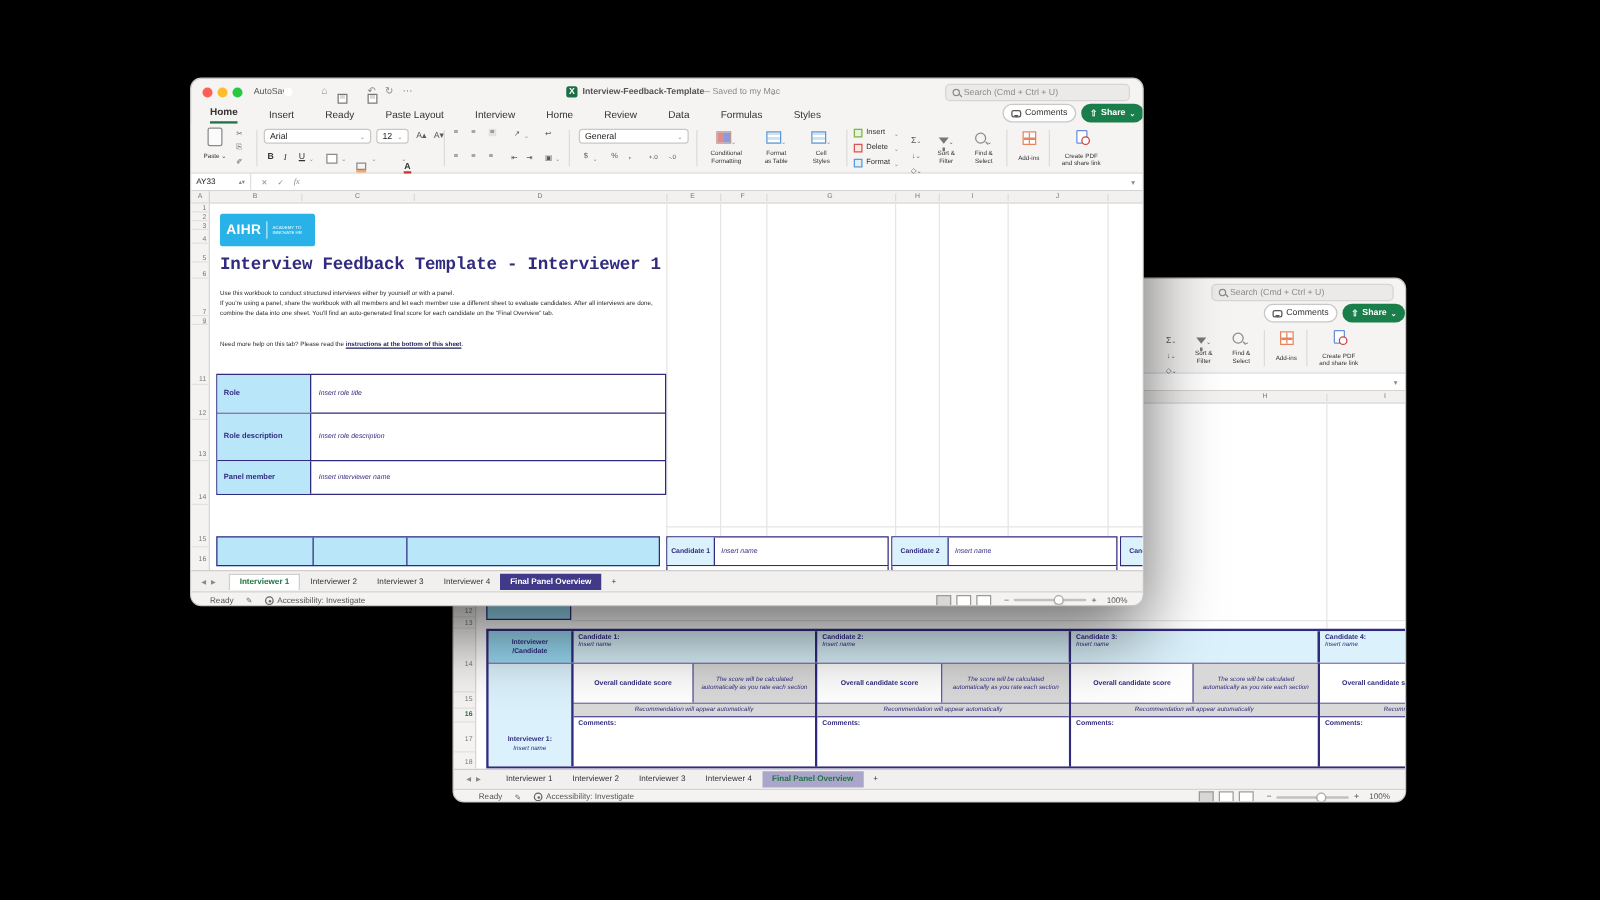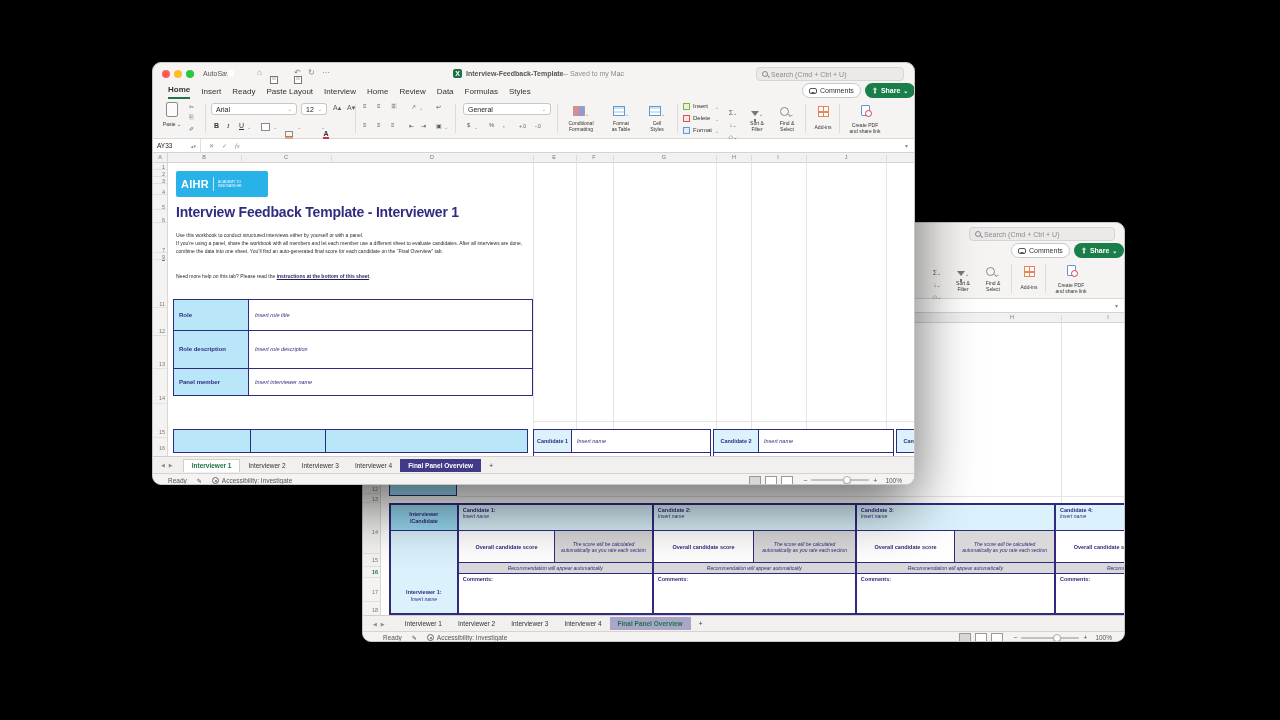--- a/index.html
+++ b/index.html
@@ -14,21 +14,21 @@
 .toggle::after{content:"";position:absolute;right:1px;top:1px;width:7px;height:7px;background:#fff;border-radius:50%;}
 .xicon{width:9px;height:9px;background:#1d7044;border-radius:2px;color:#fff;font-size:7px;font-weight:bold;text-align:center;line-height:9px;}
 .searchbox{background:#eceae9;border:1px solid #d6d5d3;border-radius:4px;display:flex;align-items:center;gap:3px;padding:0 5px;color:#8a8a8e;}
 .mag{width:6px;height:6px;border:1px solid #8a8a8e;border-radius:50%;position:relative;flex:0 0 auto;}
 .mag::after{content:"";position:absolute;width:3px;height:1px;background:#8a8a8e;right:-3px;bottom:-1px;transform:rotate(45deg);}
 .mag.big{width:9px;height:9px;}
 .pill{border:1px solid #c9c8c6;border-radius:8px;background:#fff;font-size:7px;display:flex;align-items:center;gap:3px;padding:0 6px;height:15px;color:#333;}
 .sharepill{border-radius:8px;background:var(--share-green,#1a7e4a);font-size:7px;font-weight:700;display:flex;align-items:center;gap:3px;padding:0 7px;height:15px;color:#fff;}
 .bubble{width:8px;height:6px;border:1px solid #555;border-radius:2px;position:relative;}
 .bubble::after{content:"";position:absolute;left:1px;bottom:-3px;border:2px solid transparent;border-top-color:#555;}
-.menurow{display:flex;gap:11px;align-items:flex-end;padding-left:15px;font-size:8px;color:#333;}
+.menurow{display:flex;gap:25px;align-items:flex-end;padding-left:15px;font-size:8px;color:#333;}
 .mtab{padding-bottom:3px;}
 .mtab.active{font-weight:700;border-bottom:2px solid var(--excel-green,#217346);}
 .ribbon{background:#f5f4f2;border-bottom:1px solid #d9d8d6;}
 .rsep{position:absolute;top:5px;bottom:5px;width:1px;background:#dddcda;}
 .ric{color:#5a5a5e;}
 .vbtn{position:absolute;text-align:center;color:#333;}
 .vbtn .lbl{font-size:5px;line-height:6px;color:#333;}
 .dropbox{background:#fff;border:1px solid #c9c8c6;border-radius:3px;display:flex;align-items:center;justify-content:space-between;padding:0 4px;font-size:7px;color:#222;}
 .fillic{width:8px;height:6px;border:1px solid #8a8a8e;position:relative;display:inline-block;}
 .fillic::after{content:"";position:absolute;left:-1px;right:-1px;bottom:-3px;height:2px;background:#f2a56b;}
@@ -487,29 +487,29 @@
       <div class="rtick" style="top:59px;"></div>
       <div class="rtick" style="top:89px;"></div>
       <div class="rtick" style="top:96px;"></div>
       <div class="rtick" style="top:144px;"></div>
       <div class="rtick" style="top:172px;"></div>
       <div class="rtick" style="top:205px;"></div>
       <div class="rtick" style="top:240px;"></div>
       <div class="rtick" style="top:274px;"></div>
     </div>
 
-    <div class="abs" style="left:23px;top:8px;width:92px;height:26px;background:var(--logo-cyan,#29b2e8);border-radius:2px;display:flex;align-items:center;padding:0 5px;gap:4px;">
+    <div class="abs" style="left:23px;top:8px;width:76px;height:26px;background:var(--logo-cyan,#29b2e8);border-radius:2px;display:flex;align-items:center;padding:0 5px;gap:4px;">
       <span style="color:#fff;font-weight:700;font-size:11px;letter-spacing:.3px;">AIHR</span>
       <span style="width:1px;height:14px;background:rgba(255,255,255,.7);"></span>
       <span style="color:#fff;line-height:4px;" class="t35">
         <span>ACADEMY TO</span><br><span>INNOVATE HR</span>
       </span>
     </div>
 
-    <div class="abs b" style="left:23px;top:41px;font-size:14px;color:var(--navy,#312b7f);letter-spacing:-.2px;">Interview Feedback Template - Interviewer 1</div>
+    <div class="abs b" style="left:23px;top:41px;font-size:14px;color:var(--navy,#312b7f);letter-spacing:-.2px;font-family:Liberation Mono, monospace;">Interview Feedback Template - Interviewer 1</div>
 
     <div class="abs t5" style="left:23px;top:68px;width:348px;color:#2a2a2a;line-height:8px;">Use this workbook to conduct structured interviews either by yourself or with a panel.</div>
     <div class="abs t5" style="left:23px;top:76px;width:348px;color:#2a2a2a;line-height:8px;">If you’re using a panel, share the workbook with all members and let each member use a different sheet to evaluate candidates. After all interviews are done, combine the data into one sheet. You’ll find an auto-generated final score for each candidate on the “Final Overview” tab.</div>
     <div class="abs t5" style="left:23px;top:110px;width:348px;color:#2a2a2a;">
       <span>Need more help on this tab? Please read the </span><span class="b" style="text-decoration:underline;color:#1f1f5e;">instructions at the bottom of this sheet</span><span>.</span>
     </div>
 
     <div class="abs itable" style="left:20px;top:136px;width:360px;height:97px;">
       <div class="irow" style="height:32px;">
         <div class="ilabel">Role</div>

